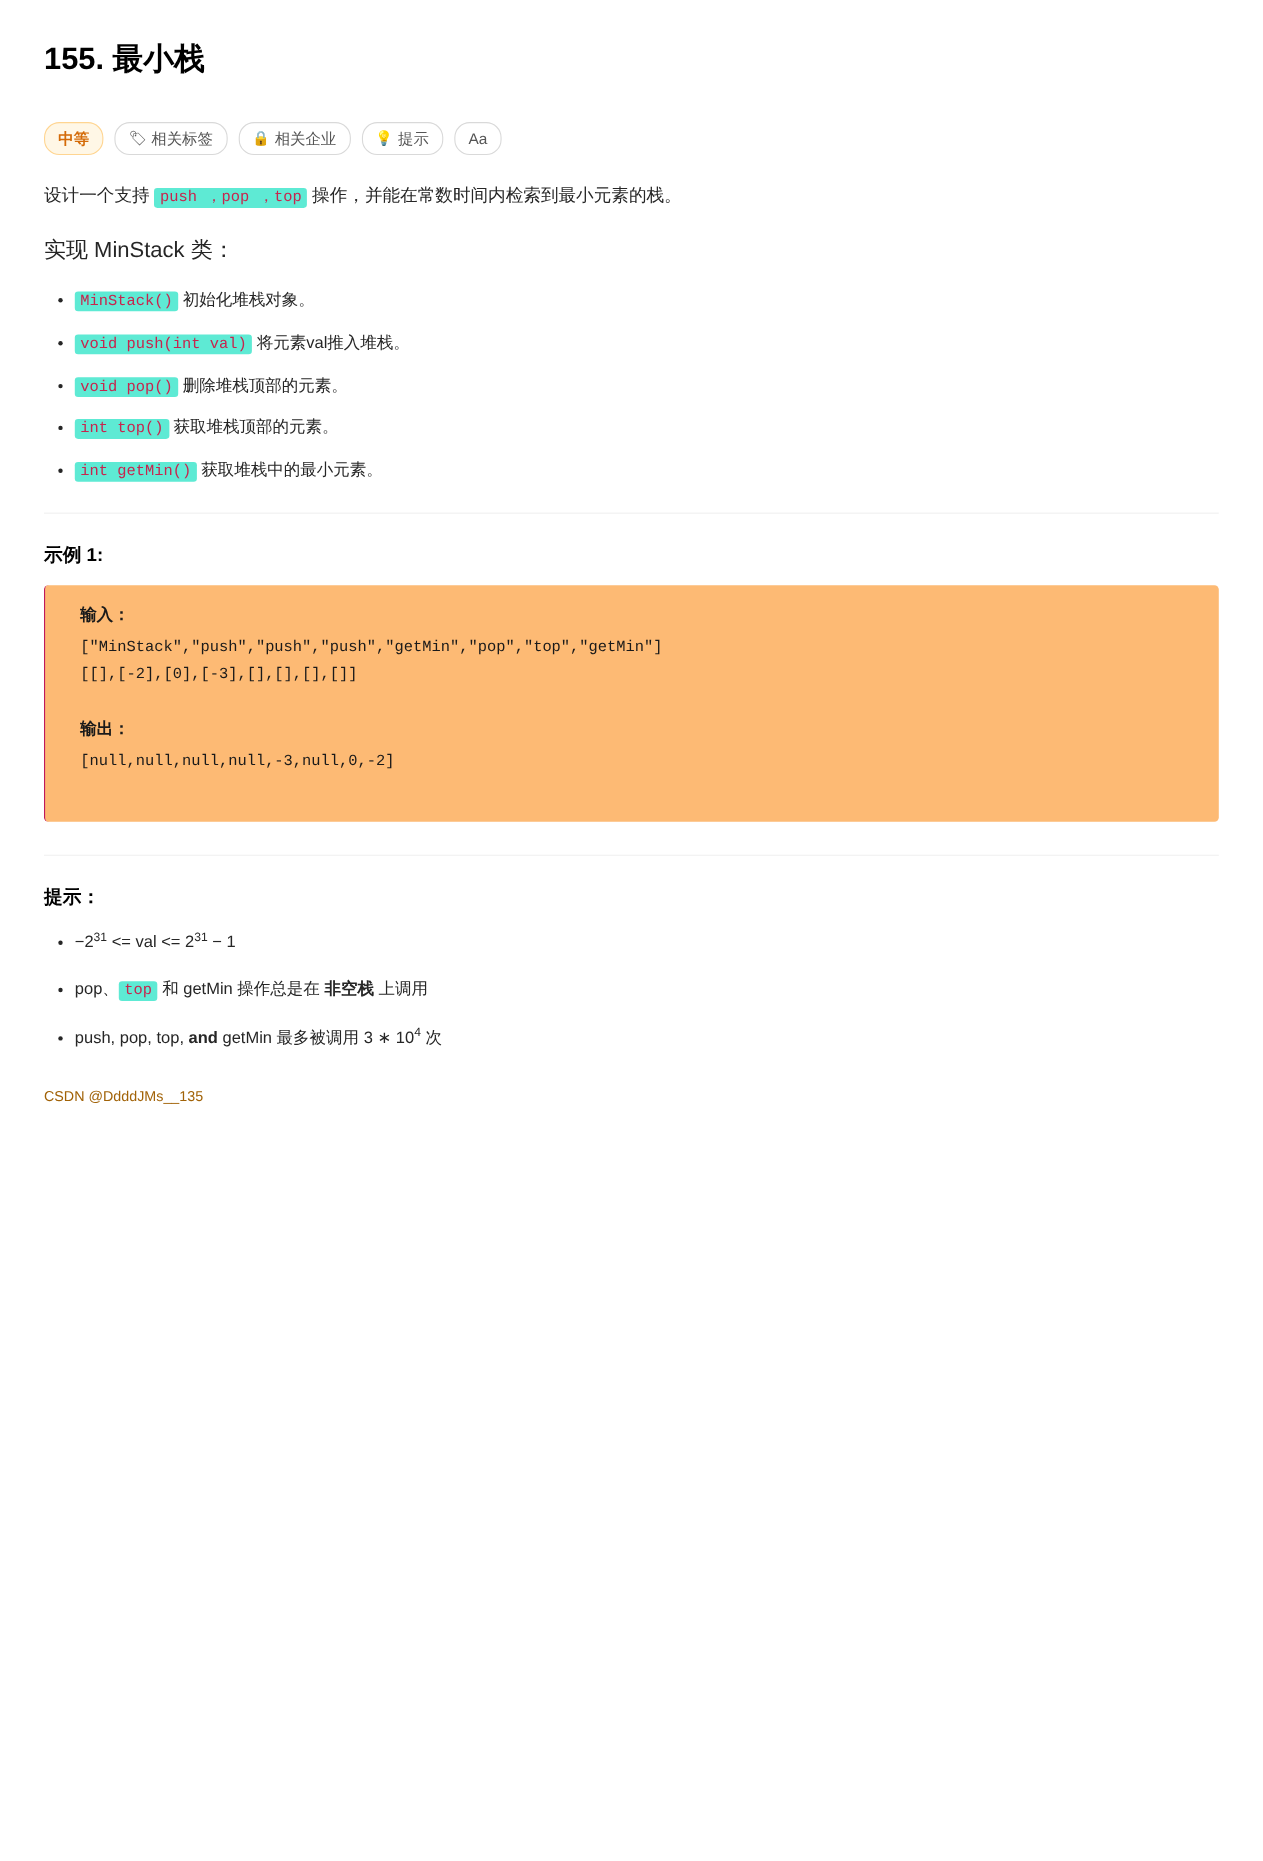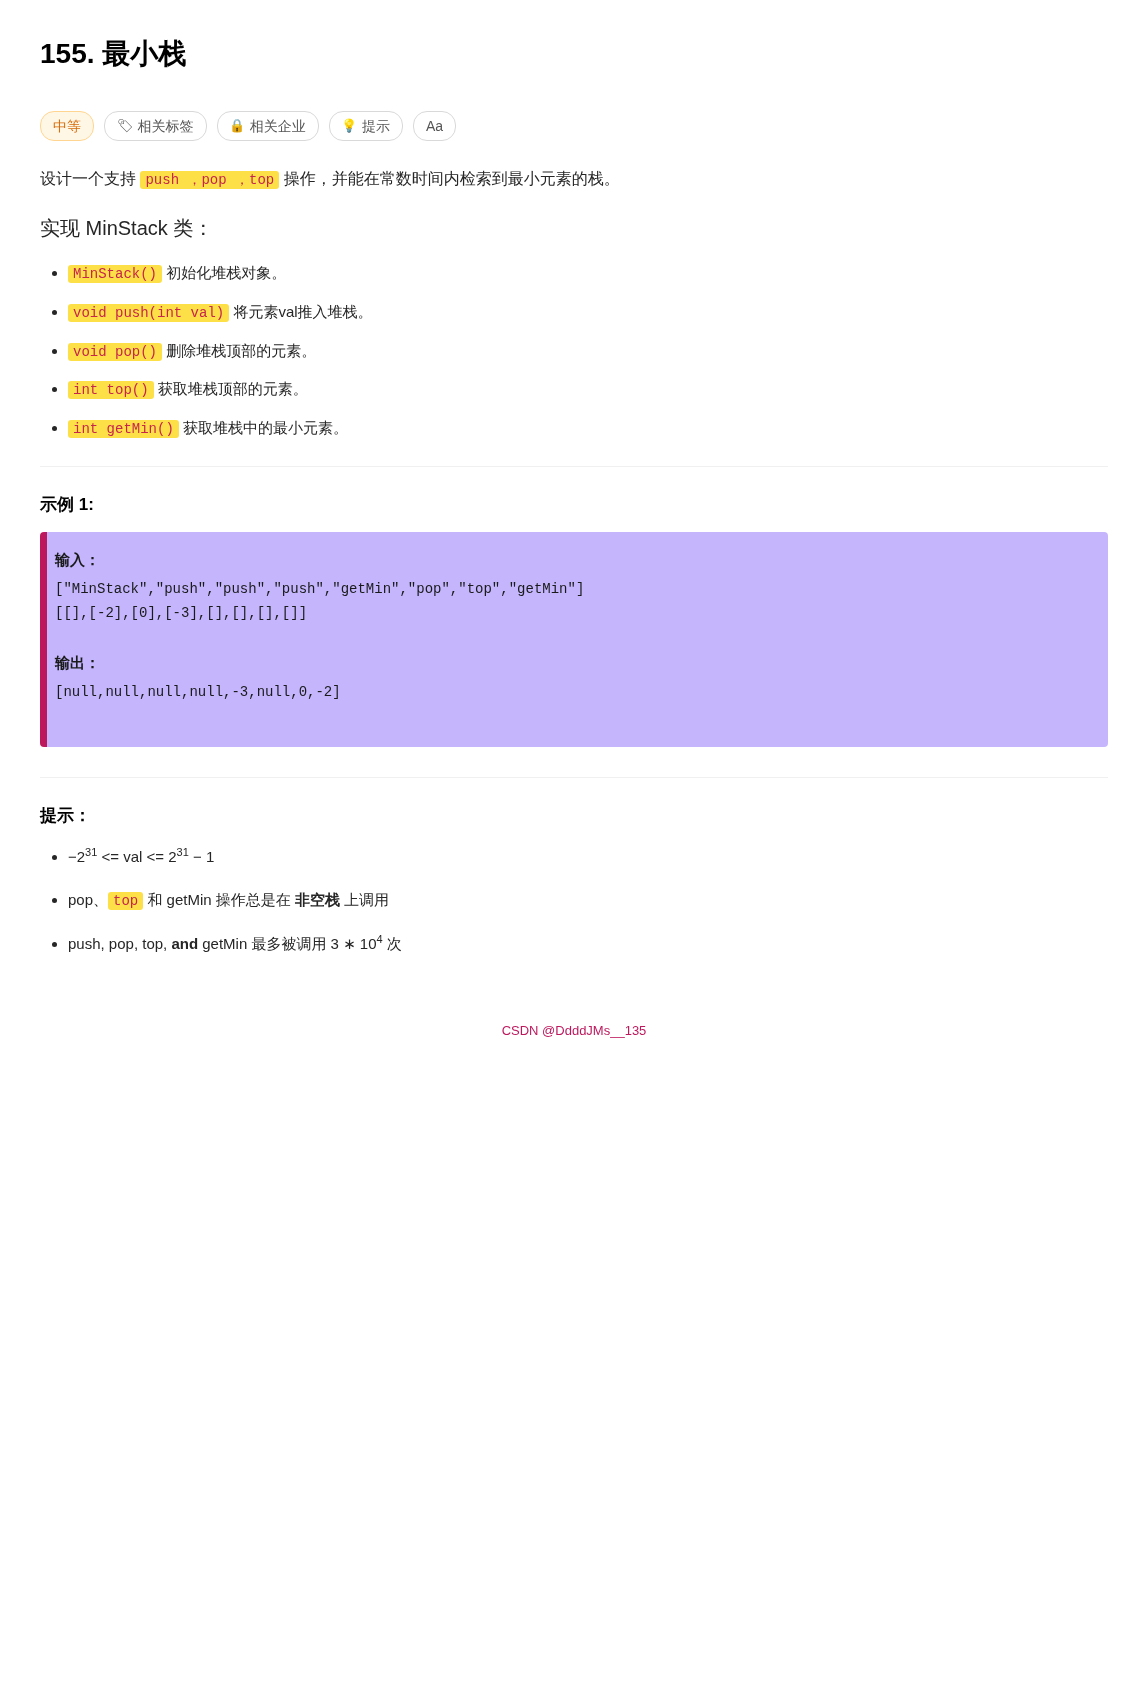--- a/index.html
+++ b/index.html
@@ -42,42 +42,42 @@
       border-radius: 14px;
       font-size: 14px;
       cursor: pointer;
       border: 1px solid transparent;
     }
 
     .tag-badge.difficulty-medium {
       background: #fff7e6;
       color: #d46b08;
       border-color: #ffd591;
-      font-weight: 400;
+      font-weight: 700;
     }
 
     .tag-badge.outline {
       background: #fff;
       color: #555;
       border-color: #d9d9d9;
     }
 
     .tag-icon {
       font-size: 13px;
     }
 
     .description {
       font-size: 16px;
       color: #262626;
       margin-bottom: 18px;
       line-height: 1.8;
     }
 
     code.inline {
-      background: #fde047;
+      background: #5eead4;
       border-radius: 3px;
       padding: 1px 5px;
       font-family: "SFMono-Regular", Consolas, "Liberation Mono", Menlo, monospace;
       font-size: 14px;
       color: #c7254e;
     }
 
     .sub-heading {
       font-size: 20px;
       color: #262626;
@@ -102,24 +102,24 @@
     }
 
     .example-title {
       font-size: 17px;
       font-weight: bold;
       color: #000;
       margin-bottom: 14px;
     }
 
     .example-block {
-      background: #c4b5fd;
-      border-left: 7px solid #be185d;
+      background: #fdba74;
+      border-left: 1px solid #be185d;
       border-radius: 4px;
-      padding: 16px 8px;
+      padding: 16px 32px;
       margin-bottom: 8px;
     }
 
     .example-label {
       font-weight: bold;
       font-size: 15px;
       color: #1a1a1a;
       margin-bottom: 6px;
     }
 
@@ -150,24 +150,24 @@
       color: #262626;
       line-height: 1.8;
     }
 
     sup {
       font-size: 11px;
       vertical-align: super;
     }
 
     .footer {
-      text-align: center;
-      color: #be185d;
+      text-align: left;
+      color: #a16207;
       font-size: 13px;
-      margin-top: 64px;
+      margin-top: 30px;
     }
 
     .divider {
       height: 1px;
       background: #f0f0f0;
       margin: 24px 0;
     }
   </style>
 </head>
 <body>

